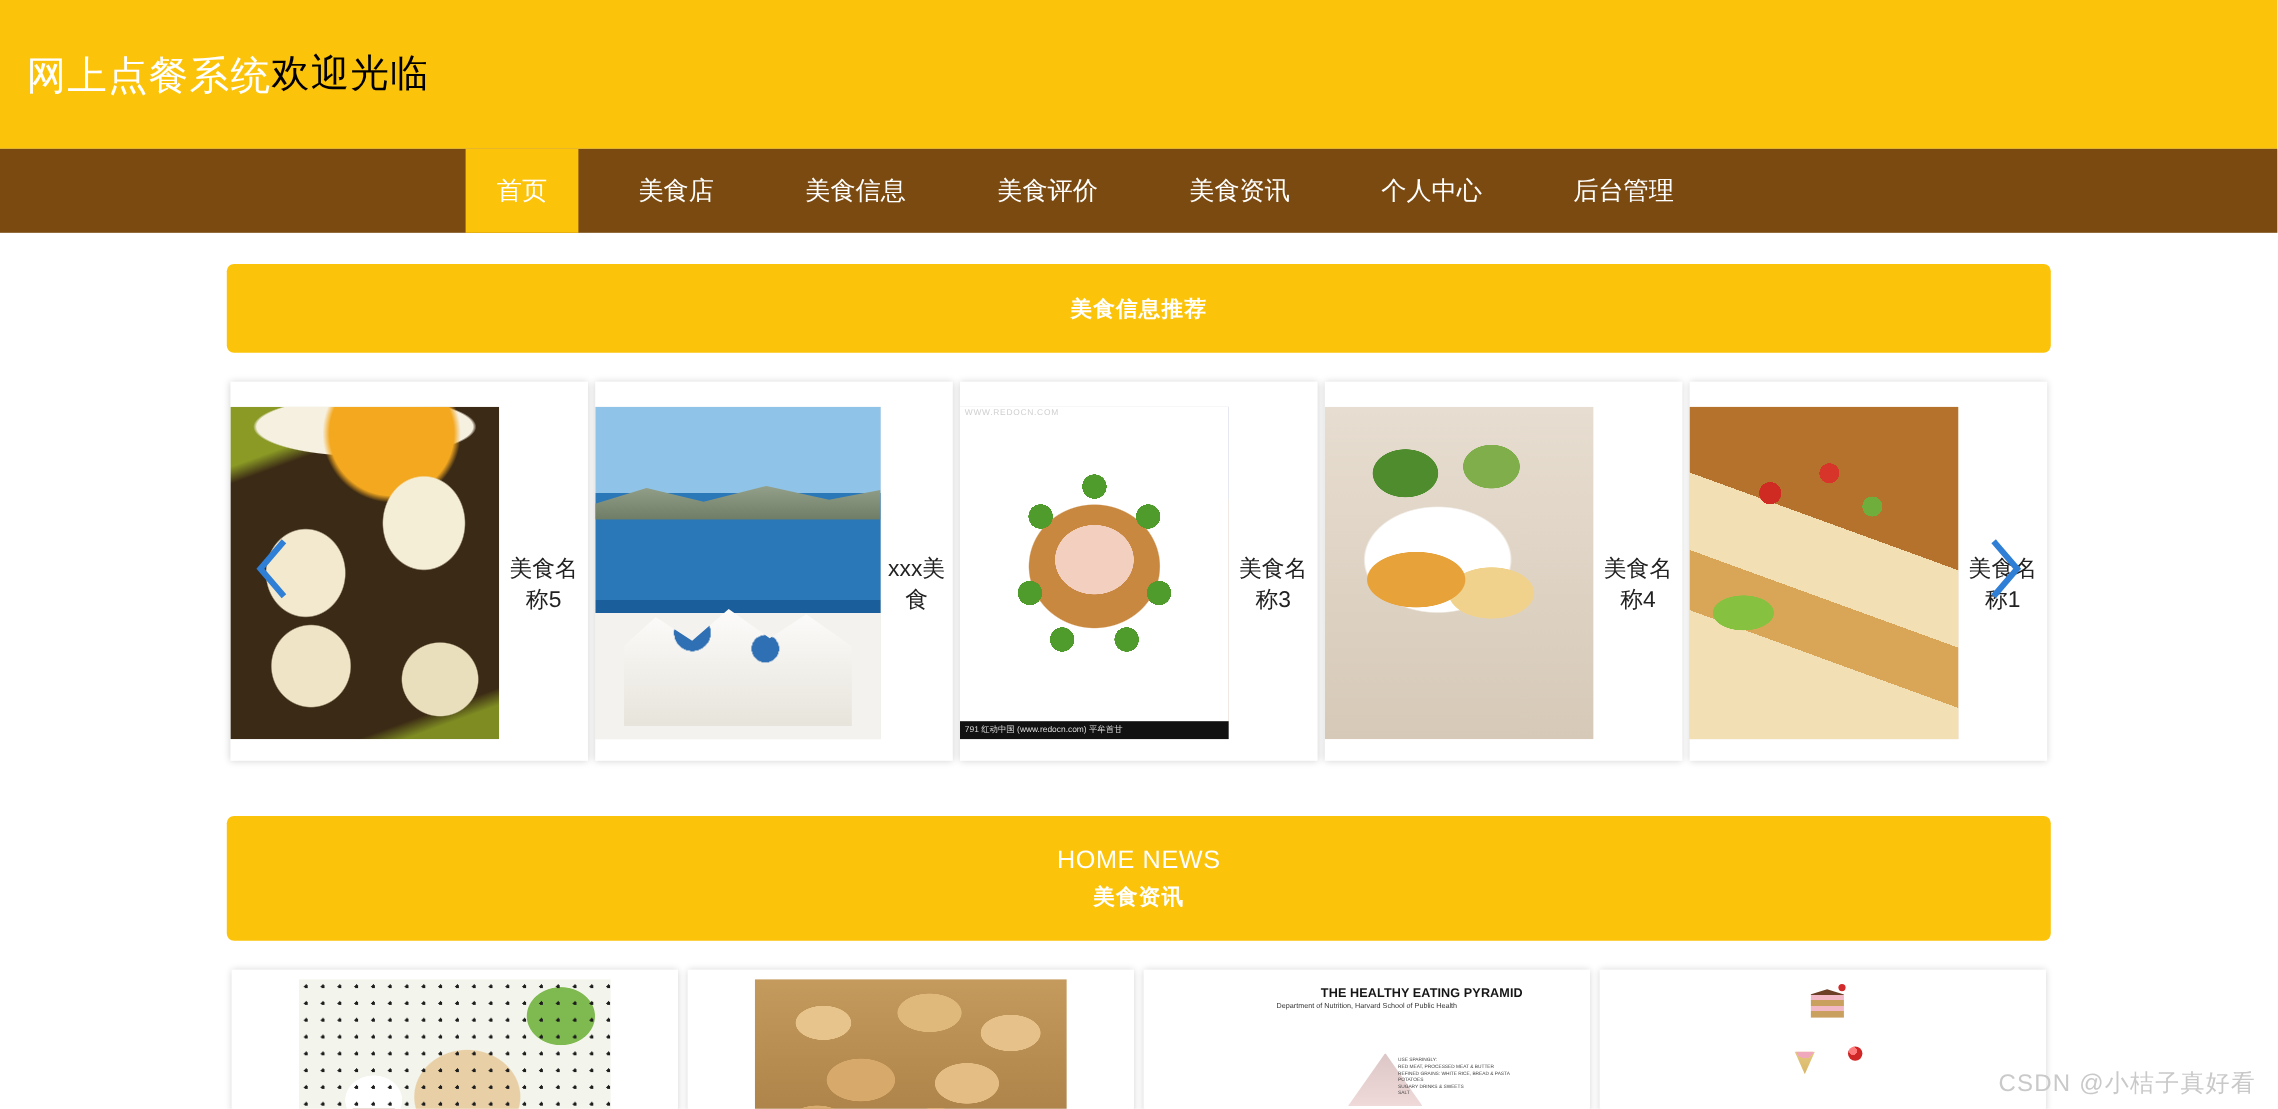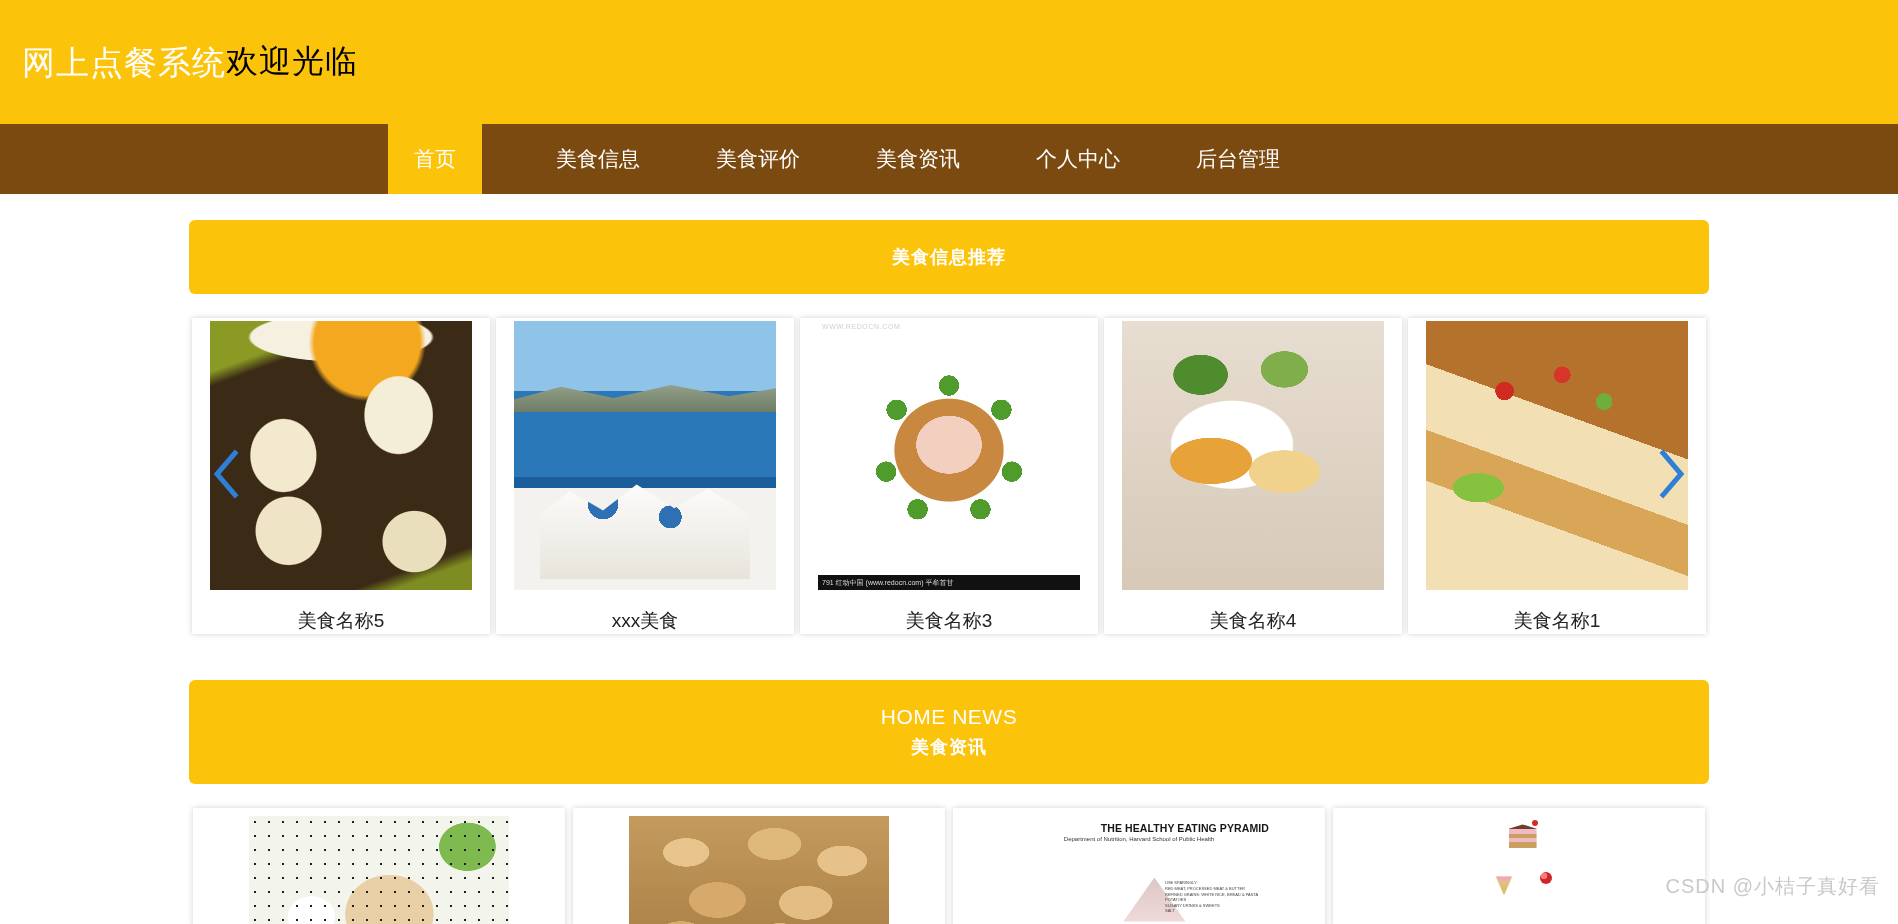--- a/index.html
+++ b/index.html
@@ -92,21 +92,21 @@
   .carousel-track{
     display:flex;
     height:100%;
   }
   .food-card{
     flex:1 1 0;
     background:#ffffff;
     box-shadow:0 0 6px rgba(0,0,0,.18);
     margin:0 3px;
     display:flex;
-    flex-direction:column;
+    flex-direction:row;
     align-items:center;
     justify-content:flex-start;
     padding-top:3px;
     cursor:pointer;
     overflow:hidden;
   }
   .food-thumb{
     width:262px;
     height:277px;
     background:#e8e8e8;
@@ -298,39 +298,40 @@
   }
   .fp-lolly{
     position:absolute;left:58%;top:40%;width:12px;height:12px;border-radius:50%;
     background:radial-gradient(circle at 35% 32%, #ff7b7b 0 28%, #d12626 30% 100%);
   }
 
   
   .csdn-watermark{
     position:absolute;
     right:18px;
-    bottom:24px;
+    bottom:8px;
     font-size:20px;
     color:#c9c9c9;
     letter-spacing:1px;
     z-index:40;
     pointer-events:none;
   }
 </style>
 </head>
 <body>
 
 <div class="site-header">
   <div class="brand-title">网上点餐系统</div>
   <div class="welcome-text">欢迎光临</div>
 </div>
 
 <div class="main-nav">
   <div class="nav-item active">首页</div>
   <div class="nav-gap"></div>
+  <div class="nav-item">美食店</div>
   <div class="nav-gap"></div>
   <div class="nav-item">美食信息</div>
   <div class="nav-gap"></div>
   <div class="nav-item">美食评价</div>
   <div class="nav-gap"></div>
   <div class="nav-item">美食资讯</div>
   <div class="nav-gap"></div>
   <div class="nav-item">个人中心</div>
   <div class="nav-gap"></div>
   <div class="nav-item">后台管理</div>

